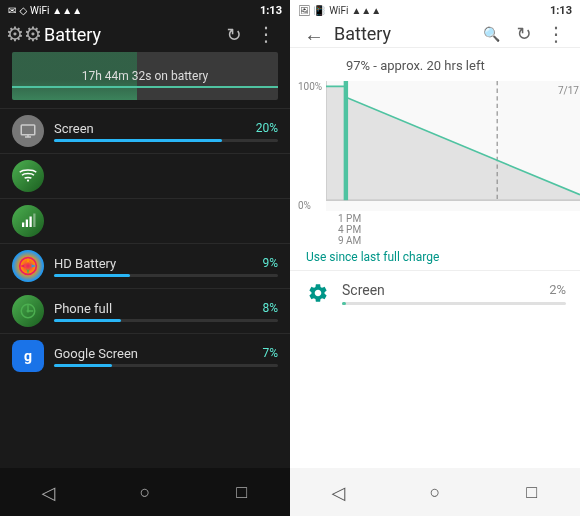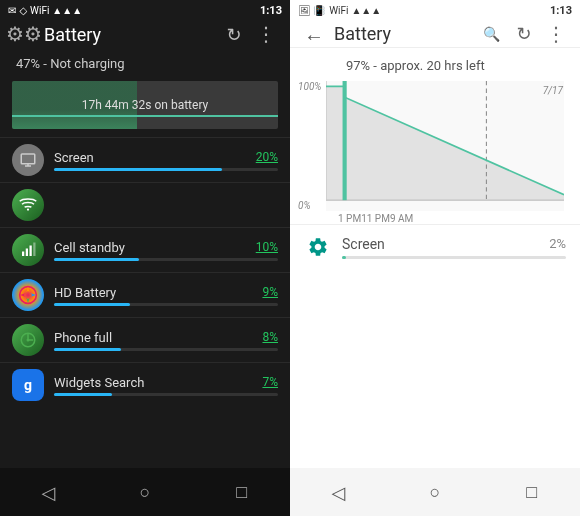--- a/index.html
+++ b/index.html
@@ -143,22 +143,21 @@
 
     .usage-name {
       font-size: 13px;
       color: #ddd;
       display: flex;
       justify-content: space-between;
     }
 
     .usage-pct {
       font-size: 12px;
-      color: #22c55e;
-      text-decoration: underline;
+      color: #5eead4;
     }
 
     .usage-bar-bg {
       height: 3px;
       background: #333;
       margin-top: 3px;
       border-radius: 2px;
       width: 100%;
     }
 
@@ -239,24 +238,25 @@
       height: 100%;
       display: flex;
       flex-direction: column;
       justify-content: space-between;
       font-size: 10px;
       color: #888;
     }
 
     .chart-x-labels {
       display: flex;
-      justify-content: flex-start;
+      justify-content: flex-end;
       padding: 2px 12px 0 12px;
       font-size: 10px;
       color: #888;
+      flex-direction: column;
     }
 
     .use-since-charge {
       padding: 4px 16px 6px 16px;
       font-size: 12px;
       color: #009688;
       cursor: pointer;
     }
 
     .right-usage-item {
@@ -329,21 +329,20 @@
     <span class="status-time">1:13</span>
   </div>
 
   <div class="panel-header">
     <span class="header-icon icon-gear" style="font-size:20px; color:#aaa;">⚙</span>
     <span class="panel-header-title">Battery</span>
     <span class="header-icon" style="font-size:18px; color:#bbb;">↻</span>
     <span class="header-icon" style="font-size:20px; color:#bbb;">⋮</span>
   </div>
 
-  <div class="battery-status-text">47% - Not charging</div>
 
   <div class="battery-bar-container">
     <div class="battery-bar-fill"></div>
     <div class="battery-bar-line"></div>
     <span class="battery-bar-text">17h 44m 32s on battery</span>
   </div>
 
   <div class="usage-list">
 
     <div class="usage-item">
@@ -377,29 +376,20 @@
     </div>
 
     <div class="usage-item">
       <div class="usage-icon icon-cell">
         <svg width="18" height="18" viewBox="0 0 24 24" fill="none">
             <rect x="4" y="14" width="3" height="6" fill="#fff"></rect>
             <rect x="9" y="10" width="3" height="10" fill="#fff"></rect>
             <rect x="14" y="6" width="3" height="14" fill="#fff"></rect>
             <rect x="19" y="2" width="3" height="18" fill="#fff" opacity="0.4"></rect>
           </svg>
-      </div>
-      <div class="usage-info">
-        <div class="usage-name">
-          <span>Cell standby</span>
-          <span class="usage-pct">10%</span>
-        </div>
-        <div class="usage-bar-bg">
-          <div class="usage-bar-fill" style="width:38%;"></div>
-        </div>
       </div>
     </div>
 
     <div class="usage-item">
       <div class="usage-icon icon-widgets">
         <svg width="20" height="20" viewBox="0 0 24 24">
             <circle cx="12" cy="12" r="10" fill="none" stroke="#e91e63" stroke-width="2"></circle>
             <path d="M12 2 L14 9 L12 7 L10 9 Z" fill="#ff9800"></path>
             <path d="M22 12 L15 14 L17 12 L15 10 Z" fill="#2196f3"></path>
             <path d="M12 22 L10 15 L12 17 L14 15 Z" fill="#4caf50"></path>
@@ -433,21 +423,21 @@
         <div class="usage-bar-bg">
           <div class="usage-bar-fill" style="width:30%;"></div>
         </div>
       </div>
     </div>
 
     <div class="usage-item">
       <div class="usage-icon icon-google" style="background:#1a73e8; border-radius:8px; color:#fff; font-size:14px; font-weight:bold; display:flex; align-items:center; justify-content:center;">g</div>
       <div class="usage-info">
         <div class="usage-name">
-          <span>Widgets Search</span>
+          <span>Google Screen</span>
           <span class="usage-pct">7%</span>
         </div>
         <div class="usage-bar-bg">
           <div class="usage-bar-fill" style="width:26%;"></div>
         </div>
       </div>
     </div>
   </div>
 
   <div class="bottom-nav">
@@ -472,21 +462,21 @@
   <div class="right-header">
     <span class="right-header-icon" style="font-size:20px; color:#555;">←</span>
     <span class="right-header-title">Battery</span>
     <span class="right-header-icon" style="font-size:14px;">🔍</span>
     <span class="right-header-icon" style="font-size:18px; color:#666;">↻</span>
     <span class="right-header-icon" style="font-size:20px; color:#666;">⋮</span>
   </div>
 
   <div class="right-battery-status">97% - approx. 20 hrs left</div>
 
-  <div style="position: relative; margin: 4px 16px 0 36px; height: 130px; font-style: italic;">
+  <div style="position: relative; margin: 4px 0 0 36px; height: 130px;">
     <div class="chart-y-labels">
       <span>100%</span>
       <span>0%</span>
     </div>
     <svg width="100%" height="100%" viewBox="0 0 230 120" preserveAspectRatio="none">
 
       <rect x="0" y="0" width="230" height="120" fill="#f9f9f9"></rect>
 
       <line x1="0" y1="0" x2="0" y2="110" stroke="#ccc" stroke-width="1.5"></line>
       <line x1="0" y1="110" x2="230" y2="110" stroke="#ccc" stroke-width="1.5"></line>
@@ -498,24 +488,25 @@
       <line x1="155" y1="0" x2="155" y2="110" stroke="#888" stroke-width="1" stroke-dasharray="4,3"></line>
 
       <polyline points="0,5 18,5 18,15 230,105" fill="none" stroke="#4fc3a1" stroke-width="1.5"></polyline>
     </svg>
     
     <div style="position:absolute; top:4px; right:1px; font-size:10px; color:#888;">7/17</div>
   </div>
 
   <div class="chart-x-labels" style="margin-left: 36px;">
     <span>1 PM</span>
-    <span>11 PM</span>
+    <span>4 PM</span>
     <span>9 AM</span>
   </div>
 
+  <div class="use-since-charge">Use since last full charge</div>
 
   <div class="right-usage-item">
     <div class="right-usage-icon">
       <svg width="22" height="22" viewBox="0 0 24 24" fill="#009688">
           <path d="M19.14 12.94c.04-.3.06-.61.06-.94 0-.32-.02-.64-.07-.94l2.03-1.58c.18-.14.23-.41.12-.61l-1.92-3.32c-.12-.22-.37-.29-.59-.22l-2.39.96c-.5-.38-1.03-.7-1.62-.94l-.36-2.54c-.04-.24-.24-.41-.48-.41h-3.84c-.24 0-.43.17-.47.41l-.36 2.54c-.59.24-1.13.57-1.62.94l-2.39-.96c-.22-.08-.47 0-.59.22L2.74 8.87c-.12.21-.08.47.12.61l2.03 1.58c-.05.3-.09.63-.09.94s.02.64.07.94l-2.03 1.58c-.18.14-.23.41-.12.61l1.92 3.32c.12.22.37.29.59.22l2.39-.96c.5.38 1.03.7 1.62.94l.36 2.54c.05.24.24.41.48.41h3.84c.24 0 .44-.17.47-.41l.36-2.54c.59-.24 1.13-.56 1.62-.94l2.39.96c.22.08.47 0 .59-.22l1.92-3.32c.12-.22.07-.47-.12-.61l-2.01-1.58zM12 15.6c-1.98 0-3.6-1.62-3.6-3.6s1.62-3.6 3.6-3.6 3.6 1.62 3.6 3.6-1.62 3.6-3.6 3.6z"></path>
         </svg>
     </div>
     <div class="right-usage-info">
       <div class="right-usage-name">
         <span>Screen</span>

